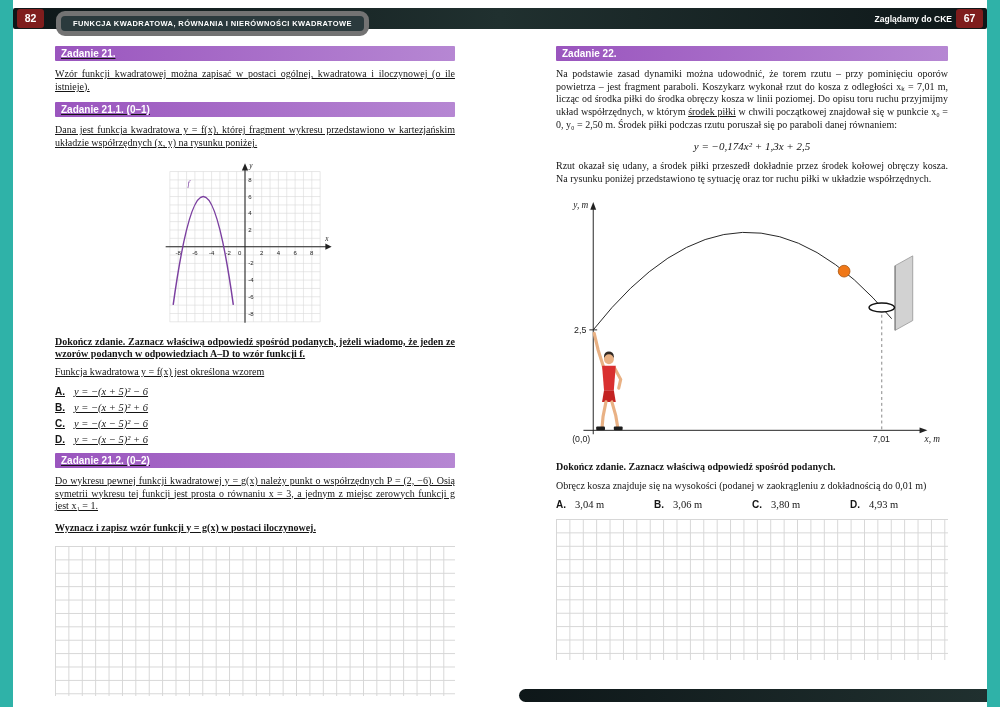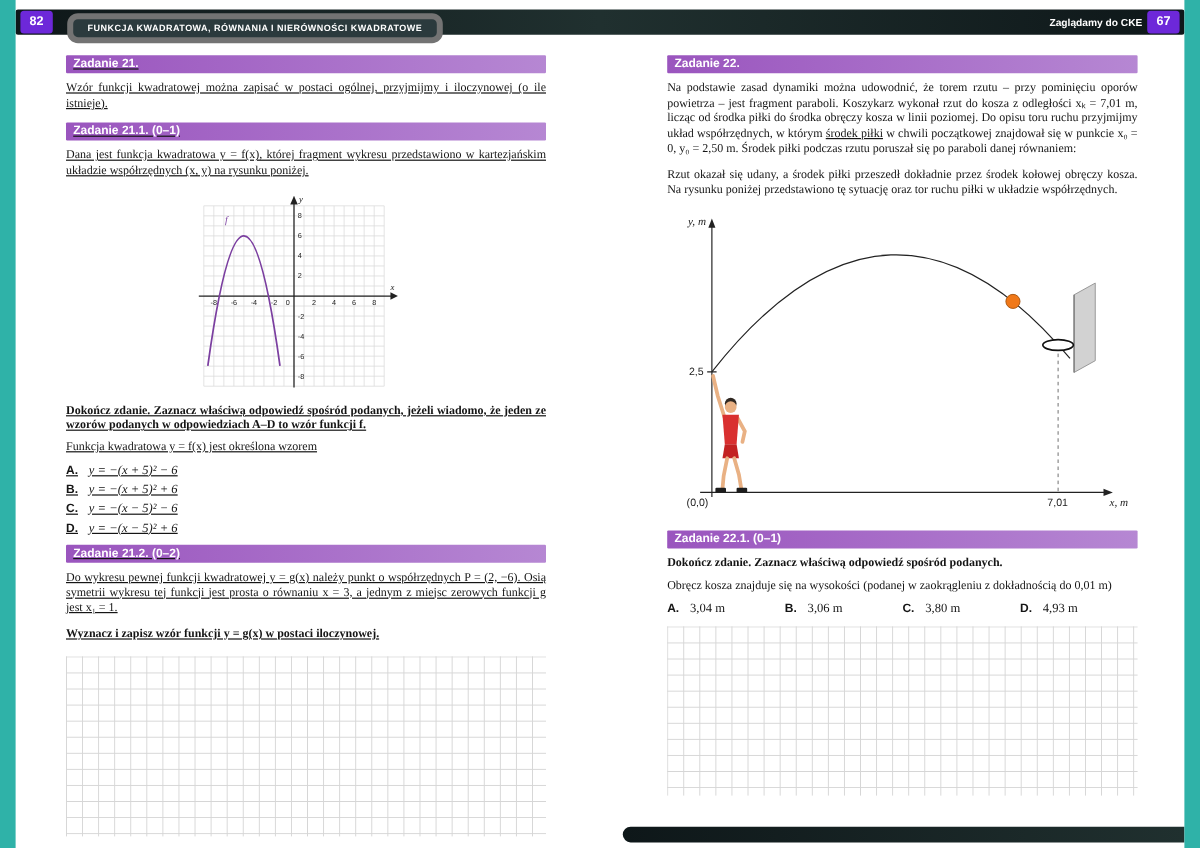--- a/index.html
+++ b/index.html
@@ -6,21 +6,21 @@
   body{
     width:1000px;height:707px;position:relative;overflow:hidden;
     background:#ffffff;color:#151515;
     font-family:"Liberation Serif", serif;
   }
   .edge{position:absolute;top:0;bottom:0;width:13px;background:#2fb2a8;z-index:5;}
   .edge.left{left:0}
   .edge.right{right:0}
   .top-bar{position:absolute;left:13px;right:13px;top:8px;height:21px;
     background:linear-gradient(90deg,#0e1719,#20302f 50%,#0e1719);border-radius:2px;z-index:4;}
-  .page-num{position:absolute;top:9px;width:27px;height:19px;background:#6d28d9;color:#fff;
+  .page-num{position:absolute;top:9px;width:27px;height:19px;background:#7f1d1d;color:#fff;
     font-family:"Liberation Sans",sans-serif;font-weight:bold;font-size:10.5px;text-align:center;
     line-height:19px;border-radius:3px;z-index:6;}
   .page-num.left{left:17px}
   .page-num.right{right:17px}
   .chapter-pill{position:absolute;left:56px;top:11px;height:15px;line-height:15px;
     background:#2b3a3d;border:5px solid #737373;border-radius:9px;color:#fff;
     font-family:"Liberation Sans",sans-serif;font-weight:bold;font-size:7.5px;letter-spacing:.4px;
     padding:0 12px;z-index:6;}
   .cke-label{position:absolute;right:48px;top:12px;color:#fff;
     font-family:"Liberation Sans",sans-serif;font-weight:bold;font-size:8.5px;line-height:14px;z-index:6;margin-left:48px;}
@@ -72,21 +72,21 @@
 <div class="page-num left">82</div>
 <div class="chapter-pill">FUNKCJA KWADRATOWA, RÓWNANIA I NIERÓWNOŚCI KWADRATOWE</div>
 <div class="cke-label">Zaglądamy do CKE</div>
 <div class="page-num right">67</div>
 <div class="bottom-bar"></div>
 
 <div class="pages">
 
   <section class="page lp">
     <div class="task-bar">Zadanie 21.</div>
-    <p>Wzór funkcji kwadratowej można zapisać w postaci ogólnej, przyjmijmy i iloczynowej (o ile istnieje).</p>
+    <p>Wzór funkcji kwadratowej można zapisać w postaci ogólnej, kwadratowa i iloczynowej (o ile istnieje).</p>
 
     <div class="task-bar">Zadanie 21.1. (0–1)</div>
     <p>Dana jest funkcja kwadratowa y = f(x), której fragment wykresu przedstawiono w kartezjańskim układzie współrzędnych (x, y) na rysunku poniżej.</p>
 
     <div class="graph-wrap">
       <svg width="180" height="167" viewBox="0 0 172 160">
         <path stroke="#dadada" stroke-width="0.6" fill="none" d="M14 12V156M22 12V156M30 12V156M38 12V156M46 12V156M54 12V156M62 12V156M70 12V156M78 12V156M86 12V156M94 12V156M102 12V156M110 12V156M118 12V156M126 12V156M134 12V156M142 12V156M150 12V156M158 12V156 M14 12H158M14 20H158M14 28H158M14 36H158M14 44H158M14 52H158M14 60H158M14 68H158M14 76H158M14 84H158M14 92H158M14 100H158M14 108H158M14 116H158M14 124H158M14 132H158M14 140H158M14 148H158M14 156H158"></path>
         <line x1="10" y1="84" x2="164" y2="84" stroke="#222" stroke-width="1"></line>
         <polygon points="163,81 169,84 163,87" fill="#222"></polygon>
         <line x1="86" y1="157" x2="86" y2="10" stroke="#222" stroke-width="1"></line>
@@ -132,20 +132,21 @@
     <div class="task-bar">Zadanie 21.2. (0–2)</div>
     <p>Do wykresu pewnej funkcji kwadratowej y = g(x) należy punkt o współrzędnych P = (2, −6). Osią symetrii wykresu tej funkcji jest prosta o równaniu x = 3, a jednym z miejsc zerowych funkcji g jest x₁ = 1.</p>
     <p class="bold" style="margin-bottom:11px;">Wyznacz i zapisz wzór funkcji y = g(x) w postaci iloczynowej.</p>
 
     <div class="grid-area grid-lp"></div>
   </section>
 
   <section class="page rp">
     <div class="task-bar">Zadanie 22.</div>
     <p><span>Na podstawie zasad dynamiki można udowodnić, że torem rzutu – przy pominięciu oporów powietrza – jest fragment paraboli. Koszykarz wykonał rzut do kosza z odległości xₖ = 7,01 m, licząc od środka piłki do środka obręczy kosza w linii poziomej. Do opisu toru ruchu przyjmijmy układ współrzędnych, w którym </span><span class="underline">środek piłki</span><span> w chwili początkowej znajdował się w punkcie x₀ = 0, y₀ = 2,50 m. Środek piłki podczas rzutu poruszał się po paraboli danej równaniem:</span></p>
+    <div class="eq">y = −0,174x² + 1,3x + 2,5</div>
     <p>Rzut okazał się udany, a środek piłki przeszedł dokładnie przez środek kołowej obręczy kosza. Na rysunku poniżej przedstawiono tę sytuację oraz tor ruchu piłki w układzie współrzędnych.</p>
 
     <div class="fig-wrap">
       <svg width="392" height="257" viewBox="0 0 400 262">
 
         <line x1="38" y1="244" x2="38" y2="14" stroke="#222" stroke-width="1"></line>
         <polygon points="35,15 38,7 41,15" fill="#222"></polygon>
         <line x1="28" y1="240" x2="372" y2="240" stroke="#222" stroke-width="1"></line>
         <polygon points="371,237 379,240 371,243" fill="#222"></polygon>
         <text class="figit" x="33" y="13" text-anchor="end">y, m</text>
@@ -174,21 +175,20 @@
           <polygon points="47,174 61,174 59,199 49,199" fill="#d93030"></polygon>
           <polygon points="49,199 59,199 61,211 47,211" fill="#c32222"></polygon>
           <polyline points="51,211 48,226 47,237" stroke="#e9b184" stroke-width="3.2" fill="none" stroke-linecap="round"></polyline>
           <polyline points="57,211 61,225 63,237" stroke="#e9b184" stroke-width="3.2" fill="none" stroke-linecap="round"></polyline>
           <rect x="41" y="236" width="9" height="4" rx="1" fill="#1d1d1d"></rect>
           <rect x="59" y="236" width="9" height="4" rx="1" fill="#1d1d1d"></rect>
         </g>
       </svg>
     </div>
 
-    <div class="task-bar">Zadanie 22.1. (0–1)</div>
     <p class="bold" style="margin-bottom:6px;">Dokończ zdanie. Zaznacz właściwą odpowiedź spośród podanych.</p>
     <p style="margin-bottom:7px;">Obręcz kosza znajduje się na wysokości (podanej w zaokrągleniu z dokładnością do 0,01 m)</p>
 
     <div class="options-row">
       <div class="opt"><span class="opt-label">A.</span><span>3,04 m</span></div>
       <div class="opt"><span class="opt-label">B.</span><span>3,06 m</span></div>
       <div class="opt"><span class="opt-label">C.</span><span>3,80 m</span></div>
       <div class="opt"><span class="opt-label">D.</span><span>4,93 m</span></div>
     </div>
 

